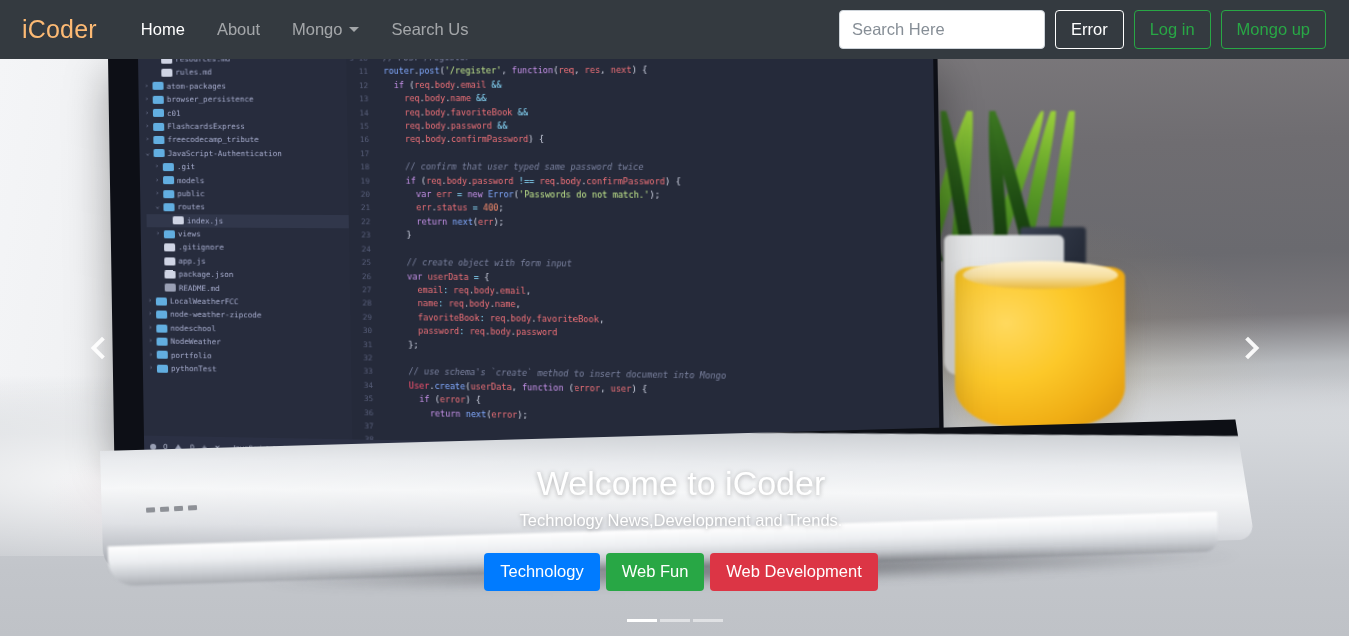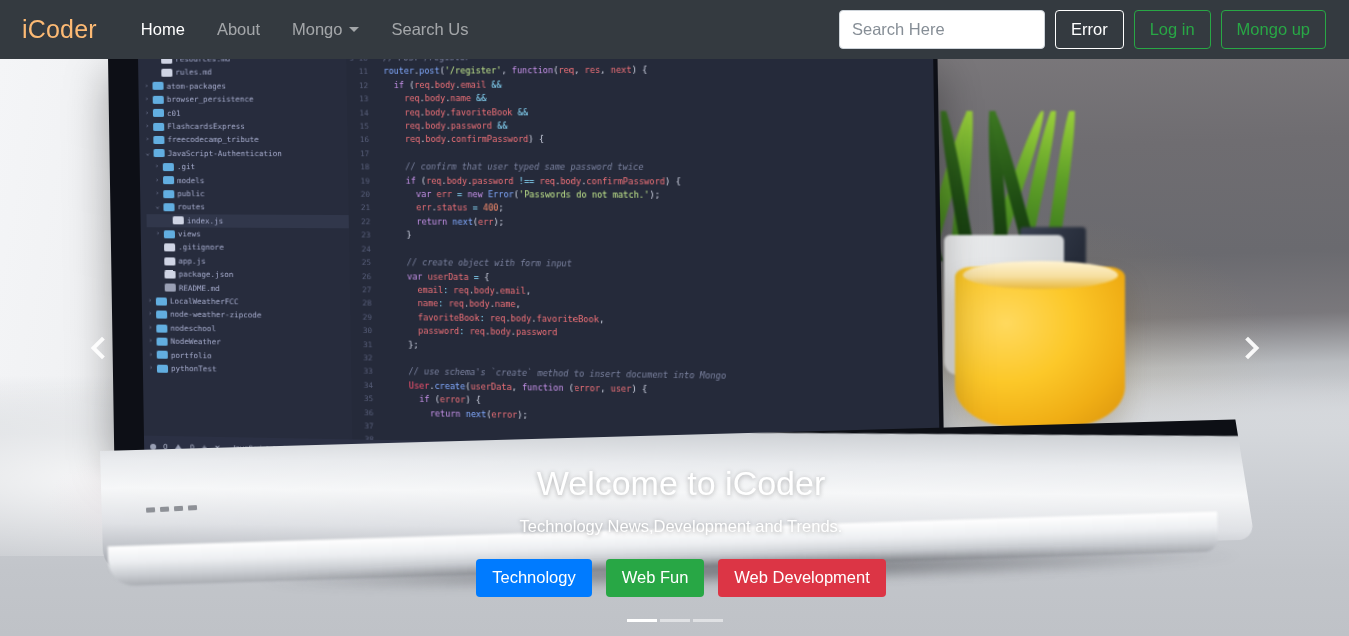--- a/index.html
+++ b/index.html
@@ -303,28 +303,28 @@
     z-index: 20;
   }
   .hero-title {
     color: #ffffff;
     font-size: 34px;
     font-weight: normal;
     line-height: 1.2;
     text-shadow: 0 1px 5px rgba(0,0,0,.30);
   }
   .hero-sub {
-    margin-top: 13px;
+    margin-top: 7px;
     color: #ffffff;
     font-size: 16.5px;
     text-shadow: 0 1px 4px rgba(0,0,0,.35);
   }
   .hero-btns {
     margin-top: 23px;
-    display: flex; justify-content: center; gap: 14px;
+    display: flex; justify-content: center; gap: 6px;
   }
   .hbtn {
     height: 38px;
     padding: 0 16px;
     border: none; border-radius: 4px;
     color: #ffffff;
     font-size: 16.5px;
     font-family: "Liberation Sans", sans-serif;
     cursor: pointer;
     white-space: nowrap;

